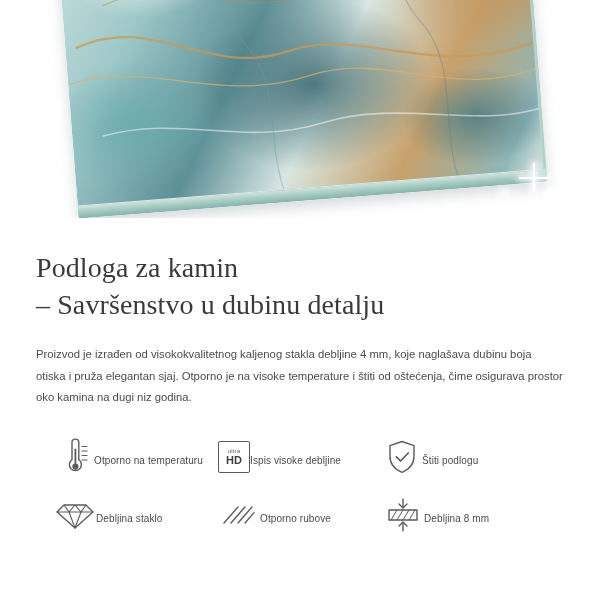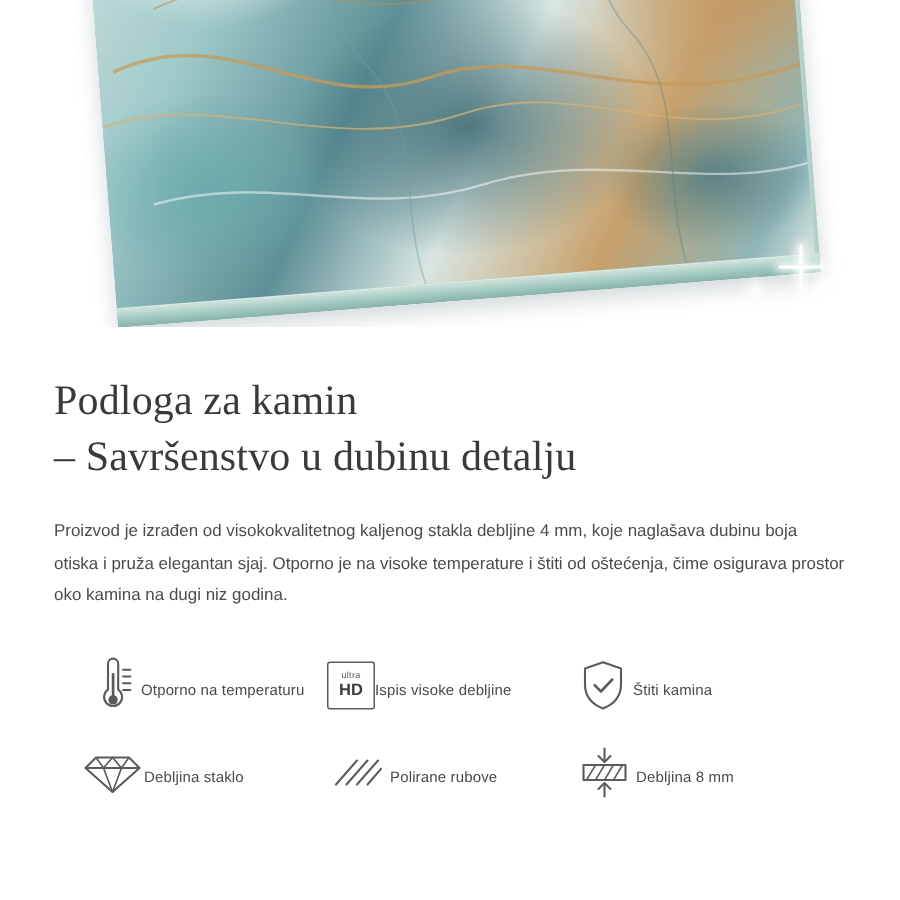--- a/index.html
+++ b/index.html
@@ -249,21 +249,21 @@
         <div class="feature-label">Ispis visoke debljine</div>
       </div>
 
       <div class="feature">
         <div class="feature-icon">
           <svg width="40" height="42" viewBox="0 0 40 42" fill="none" stroke="#5b5b5b" stroke-width="1.4" stroke-linejoin="round" stroke-linecap="round">
             <path d="M20 5.5l12 4.2v10.6c0 8.2-5.4 13.4-12 16-6.6-2.6-12-7.8-12-16V9.7z"></path>
             <path d="M14.4 20.8l4.2 4.2 7.6-8" stroke-width="1.7"></path>
           </svg>
         </div>
-        <div class="feature-label">Štiti kamina</div>
+        <div class="feature-label">Štiti podlogu</div>
       </div>
 
       <div class="feature">
         <div class="feature-icon">
           <svg width="42" height="38" viewBox="0 0 42 38" fill="none" stroke="#5b5b5b" stroke-width="1.4" stroke-linejoin="round">
             <path d="M10 9h22l7 7-18 16L3 16z"></path>
             <path d="M3 16h36" stroke-width="1.2"></path>
             <path d="M10 9l5 7 6-7 6 7 5-7" stroke-width="1.1"></path>
             <path d="M15 16l6 16 6-16" stroke-width="1.1"></path>
           </svg>
@@ -273,21 +273,21 @@
 
       <div class="feature">
         <div class="feature-icon">
           <svg width="42" height="36" viewBox="0 0 42 36" fill="none" stroke="#5b5b5b" stroke-width="1.4" stroke-linecap="round">
             <path d="M6 26L20 10"></path>
             <path d="M13 26L27 10"></path>
             <path d="M20 26L34 10"></path>
             <path d="M27 26L36 15.6"></path>
           </svg>
         </div>
-        <div class="feature-label">Polirane rubove</div>
+        <div class="feature-label">Otporno rubove</div>
       </div>
 
       <div class="feature">
         <div class="feature-icon">
           <svg width="42" height="40" viewBox="0 0 42 40" fill="none" stroke="#5b5b5b" stroke-width="1.4" stroke-linecap="round" stroke-linejoin="round">
             <path d="M21 4v8"></path>
             <path d="M17 9l4 4 4-4"></path>
             <path d="M21 36v-8"></path>
             <path d="M17 31l4-4 4 4"></path>
             <rect x="7" y="15" width="28" height="10"></rect>

